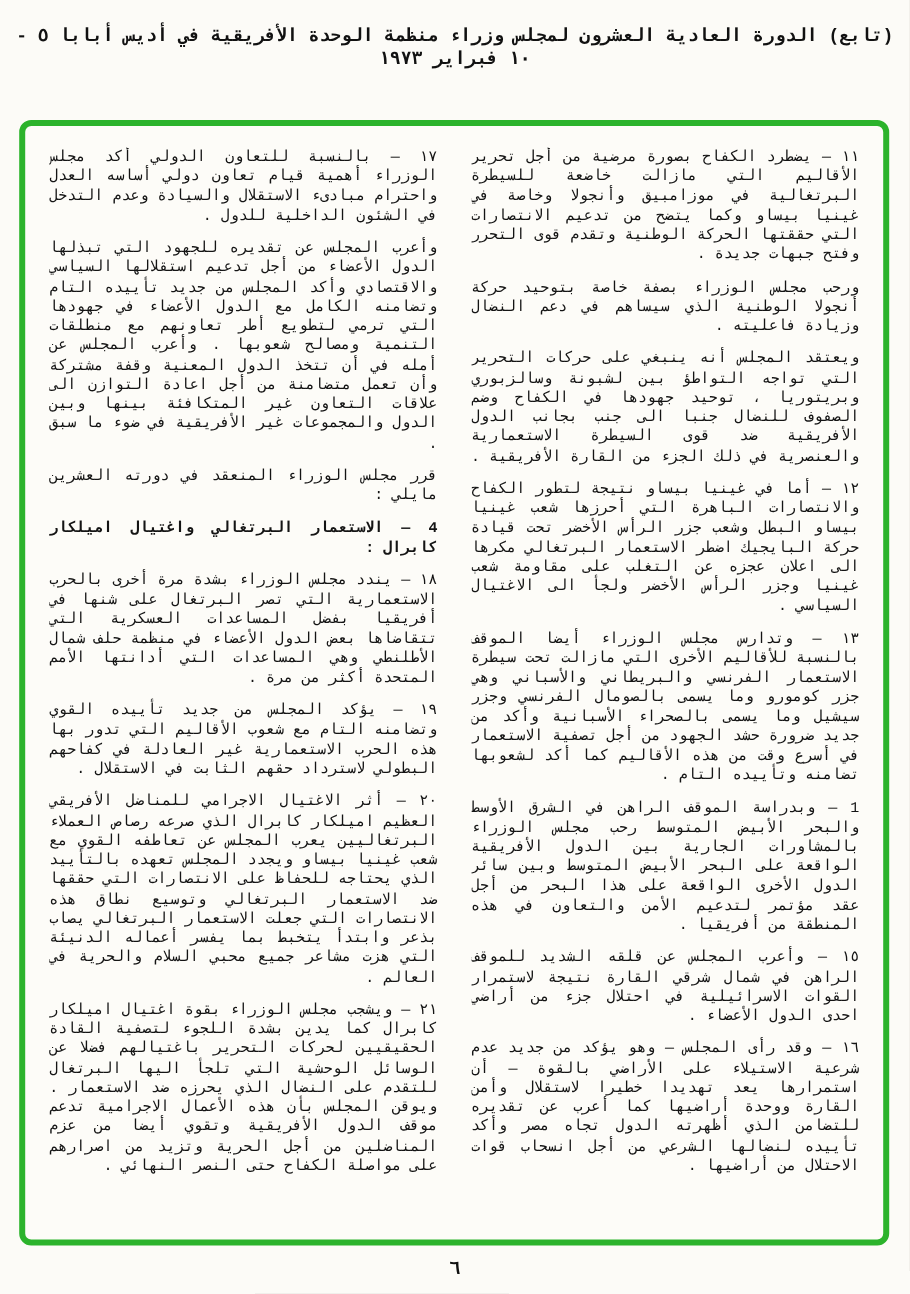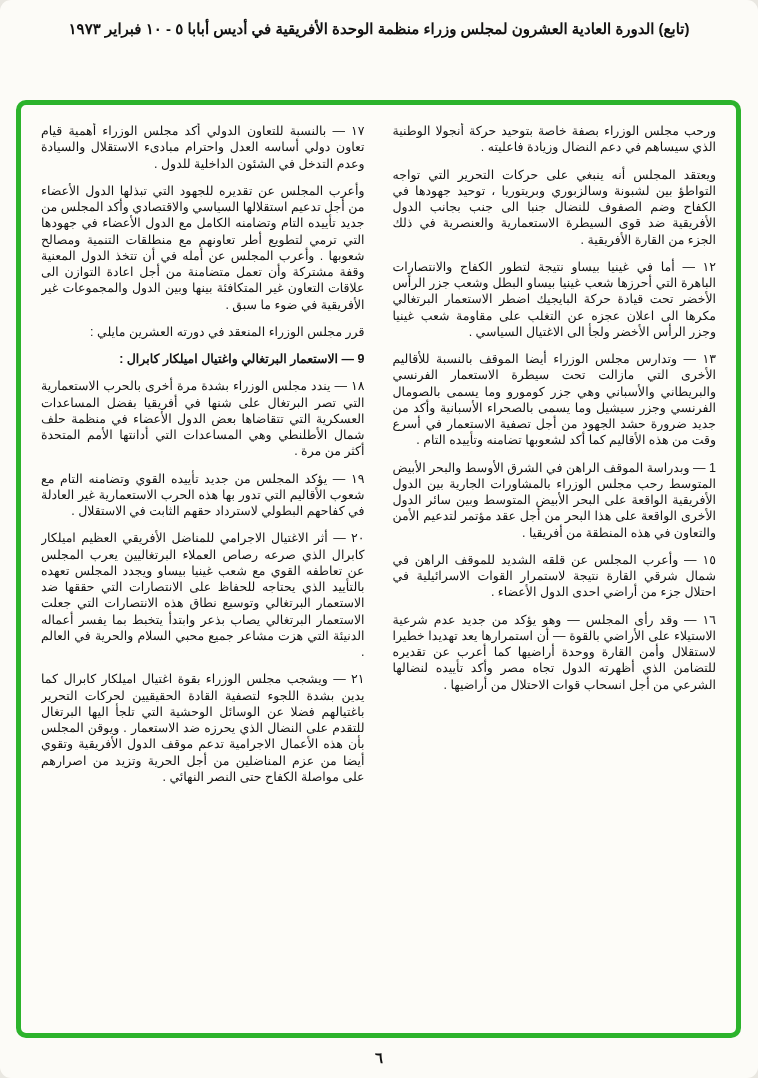--- a/index.html
+++ b/index.html
@@ -6,25 +6,24 @@
     margin: 0;
     padding: 0;
     background: #e9e7e1;
   }
   .page {
     position: relative;
     width: 758px;
     height: 1078px;
     margin: 0 auto;
     background: #fcfbf7;
-    font-family: Liberation Sans, sans-serif;
+    font-family: Liberation Mono, monospace;
     direction: rtl;
     color: #141414;
     overflow: hidden;
-    border-radius: 11px;
   }
   .doc-header {
     text-align: center;
     padding-top: 20px;
   }
   .doc-title {
     margin: 0;
     font-size: 15px;
     font-weight: bold;
     color: #111;
@@ -84,34 +83,35 @@
 <div class="page">
 
   <header class="doc-header">
     <h1 class="doc-title">(تابع) الدورة العادية العشرون لمجلس وزراء منظمة الوحدة الأفريقية في أديس أبابا ٥ - ١٠ فبراير ١٩٧٣</h1>
   </header>
 
   <div class="frame">
     <div class="cols">
 
       <div class="col">
+        <p>١١ — يضطرد الكفاح بصورة مرضية من أجل تحرير الأقاليم التي مازالت خاضعة للسيطرة البرتغالية في موزامبيق وأنجولا وخاصة في غينيا بيساو وكما يتضح من تدعيم الانتصارات التي حققتها الحركة الوطنية وتقدم قوى التحرر وفتح جبهات جديدة .</p>
         <p>ورحب مجلس الوزراء بصفة خاصة بتوحيد حركة أنجولا الوطنية الذي سيساهم في دعم النضال وزيادة فاعليته .</p>
         <p>ويعتقد المجلس أنه ينبغي على حركات التحرير التي تواجه التواطؤ بين لشبونة وسالزبوري وبريتوريا ، توحيد جهودها في الكفاح وضم الصفوف للنضال جنبا الى جنب بجانب الدول الأفريقية ضد قوى السيطرة الاستعمارية والعنصرية في ذلك الجزء من القارة الأفريقية .</p>
         <p>١٢ — أما في غينيا بيساو نتيجة لتطور الكفاح والانتصارات الباهرة التي أحرزها شعب غينيا بيساو البطل وشعب جزر الرأس الأخضر تحت قيادة حركة البايجيك اضطر الاستعمار البرتغالي مكرها الى اعلان عجزه عن التغلب على مقاومة شعب غينيا وجزر الرأس الأخضر ولجأ الى الاغتيال السياسي .</p>
         <p>١٣ — وتدارس مجلس الوزراء أيضا الموقف بالنسبة للأقاليم الأخرى التي مازالت تحت سيطرة الاستعمار الفرنسي والبريطاني والأسباني وهي جزر كومورو وما يسمى بالصومال الفرنسي وجزر سيشيل وما يسمى بالصحراء الأسبانية وأكد من جديد ضرورة حشد الجهود من أجل تصفية الاستعمار في أسرع وقت من هذه الأقاليم كما أكد لشعوبها تضامنه وتأييده التام .</p>
         <p>1 — وبدراسة الموقف الراهن في الشرق الأوسط والبحر الأبيض المتوسط رحب مجلس الوزراء بالمشاورات الجارية بين الدول الأفريقية الواقعة على البحر الأبيض المتوسط وبين سائر الدول الأخرى الواقعة على هذا البحر من أجل عقد مؤتمر لتدعيم الأمن والتعاون في هذه المنطقة من أفريقيا .</p>
         <p>١٥ — وأعرب المجلس عن قلقه الشديد للموقف الراهن في شمال شرقي القارة نتيجة لاستمرار القوات الاسرائيلية في احتلال جزء من أراضي احدى الدول الأعضاء .</p>
         <p>١٦ — وقد رأى المجلس — وهو يؤكد من جديد عدم شرعية الاستيلاء على الأراضي بالقوة — أن استمرارها يعد تهديدا خطيرا لاستقلال وأمن القارة ووحدة أراضيها كما أعرب عن تقديره للتضامن الذي أظهرته الدول تجاه مصر وأكد تأييده لنضالها الشرعي من أجل انسحاب قوات الاحتلال من أراضيها .</p>
       </div>
 
       <div class="col">
         <p>١٧ — بالنسبة للتعاون الدولي أكد مجلس الوزراء أهمية قيام تعاون دولي أساسه العدل واحترام مبادىء الاستقلال والسيادة وعدم التدخل في الشئون الداخلية للدول .</p>
         <p>وأعرب المجلس عن تقديره للجهود التي تبذلها الدول الأعضاء من أجل تدعيم استقلالها السياسي والاقتصادي وأكد المجلس من جديد تأييده التام وتضامنه الكامل مع الدول الأعضاء في جهودها التي ترمي لتطويع أطر تعاونهم مع منطلقات التنمية ومصالح شعوبها . وأعرب المجلس عن أمله في أن تتخذ الدول المعنية وقفة مشتركة وأن تعمل متضامنة من أجل اعادة التوازن الى علاقات التعاون غير المتكافئة بينها وبين الدول والمجموعات غير الأفريقية في ضوء ما سبق .</p>
         <p>قرر مجلس الوزراء المنعقد في دورته العشرين مايلي :</p>
-        <p class="heading">9 — الاستعمار البرتغالي واغتيال اميلكار كابرال :</p>
+        <p class="heading">4 — الاستعمار البرتغالي واغتيال اميلكار كابرال :</p>
         <p>١٨ — يندد مجلس الوزراء بشدة مرة أخرى بالحرب الاستعمارية التي تصر البرتغال على شنها في أفريقيا بفضل المساعدات العسكرية التي تتقاضاها بعض الدول الأعضاء في منظمة حلف شمال الأطلنطي وهي المساعدات التي أدانتها الأمم المتحدة أكثر من مرة .</p>
         <p>١٩ — يؤكد المجلس من جديد تأييده القوي وتضامنه التام مع شعوب الأقاليم التي تدور بها هذه الحرب الاستعمارية غير العادلة في كفاحهم البطولي لاسترداد حقهم الثابت في الاستقلال .</p>
         <p>٢٠ — أثر الاغتيال الاجرامي للمناضل الأفريقي العظيم اميلكار كابرال الذي صرعه رصاص العملاء البرتغاليين يعرب المجلس عن تعاطفه القوي مع شعب غينيا بيساو ويجدد المجلس تعهده بالتأييد الذي يحتاجه للحفاظ على الانتصارات التي حققها ضد الاستعمار البرتغالي وتوسيع نطاق هذه الانتصارات التي جعلت الاستعمار البرتغالي يصاب بذعر وابتدأ يتخبط بما يفسر أعماله الدنيئة التي هزت مشاعر جميع محبي السلام والحرية في العالم .</p>
         <p>٢١ — ويشجب مجلس الوزراء بقوة اغتيال اميلكار كابرال كما يدين بشدة اللجوء لتصفية القادة الحقيقيين لحركات التحرير باغتيالهم فضلا عن الوسائل الوحشية التي تلجأ اليها البرتغال للتقدم على النضال الذي يحرزه ضد الاستعمار . ويوقن المجلس بأن هذه الأعمال الاجرامية تدعم موقف الدول الأفريقية وتقوي أيضا من عزم المناضلين من أجل الحرية وتزيد من اصرارهم على مواصلة الكفاح حتى النصر النهائي .</p>
       </div>
 
     </div>
   </div>
 
   <div class="page-number">٦</div>

